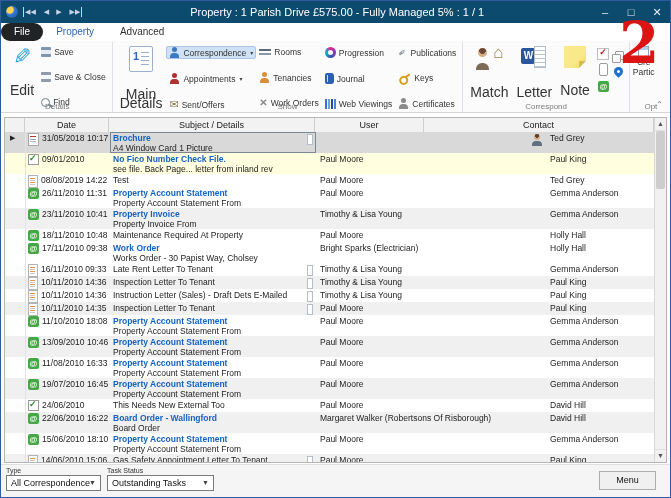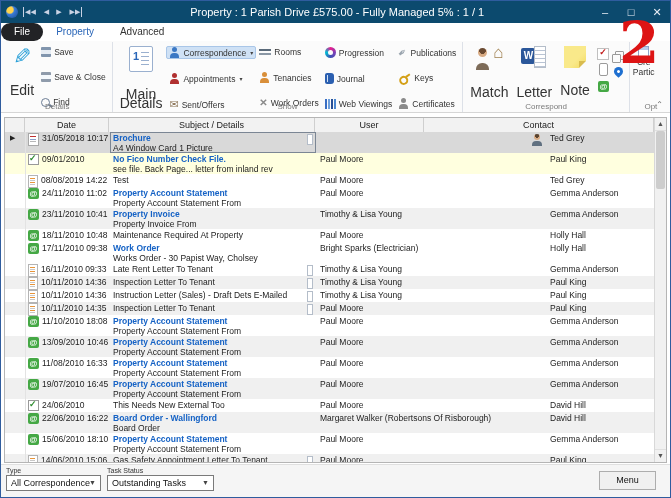--- a/index.html
+++ b/index.html
@@ -346,21 +346,21 @@
           <div class="c-subj">
             <div class="subj-line">Test</div>
           </div>
           <div class="c-contact"><span>Paul Moore</span></div>
           <div class="c-user">Ted Grey</div>
         </div>
         <div class="t-row bg-white rh2">
           <div class="c-sel"></div>
           <div class="c-date">
             <span class="ic email-at-icon"></span>
-            <span>24/11/2010 11:02</span>
+            <span>26/11/2010 11:31</span>
           </div>
           <div class="c-subj">
             <div class="subj-line link">Property Account Statement</div>
             <div class="det-line">Property Account Statement From</div>
           </div>
           <div class="c-contact"><span>Paul Moore</span></div>
           <div class="c-user">Gemma Anderson</div>
         </div>
         <div class="t-row bg-gray rh2">
           <div class="c-sel"></div>

